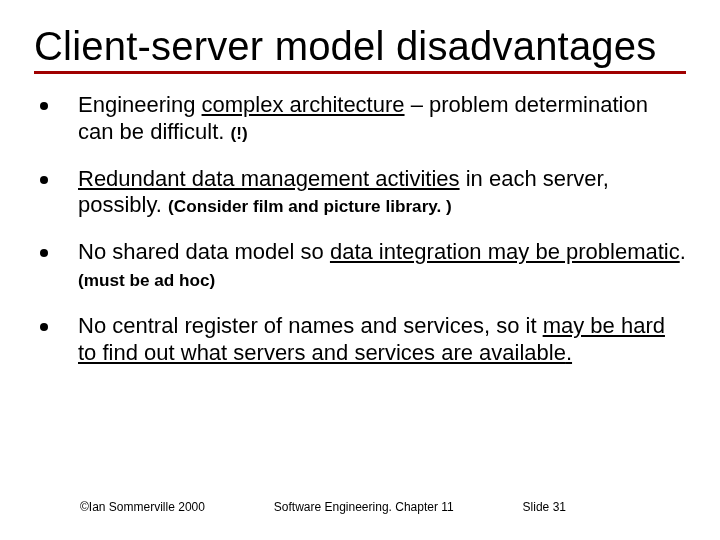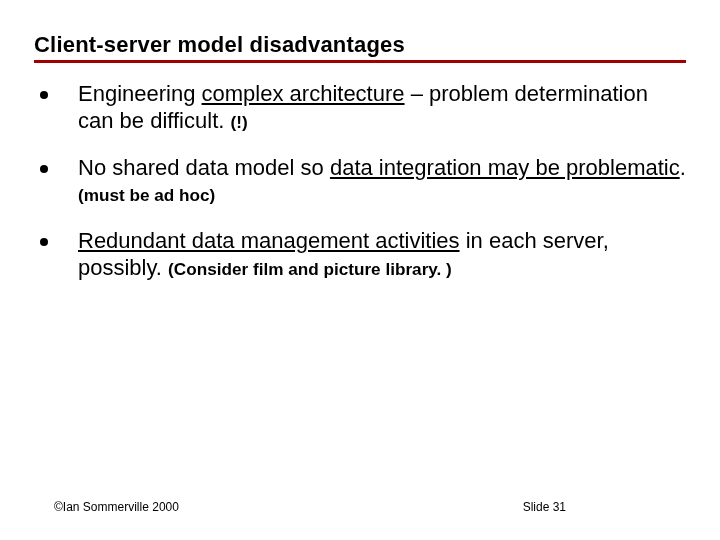--- a/index.html
+++ b/index.html
@@ -12,23 +12,23 @@
     color: #000;
   }
   .slide {
     box-sizing: border-box;
     width: 720px;
     height: 540px;
     padding: 20px 34px 10px 34px;
     position: relative;
   }
   .title {
-    font-size: 22px;
-    font-weight: bold;
-    margin: 12px 0 2px 0;
+    font-size: 40px;
+    font-weight: normal;
+    margin: 4px 0 2px 0;
     letter-spacing: 0.2px;
   }
   .rule {
     border: none;
     border-top: 3px solid #a00000;
     margin: 0 0 18px 0;
   }
   ul.bullets {
     list-style: none;
     padding: 0;
@@ -56,49 +56,53 @@
     font-weight: bold;
     font-size: 0.78em;
     text-decoration: none;
   }
   .footer {
     position: absolute;
     left: 0;
     bottom: 26px;
     width: 620px;
     box-sizing: border-box;
-    padding: 0 54px 0 54px;
+    padding: 0 54px 0 80px;
     display: flex;
     justify-content: space-between;
     font-size: 12px;
   }
 </style>
 </head>
 <body>
 
 <div class="slide">
 
   <h1 class="title">Client-server model disadvantages</h1>
   <hr class="rule">
 
   <ul class="bullets">
 
     <li>
       <span>Engineering </span><span class="u">complex architecture</span><span> – problem determination can be difficult. </span><span class="ann">(!)</span><span></span><span class="u"></span><span></span>
     </li>
 
     <li>
+      <span></span><span class="u">Redundant data management activities</span><span> in each server, possibly. </span><span class="ann">(Consider film and picture library. )</span><span></span><span class="u"></span><span></span>
+    </li>
+
+    <li>
       <span>No shared data model so </span><span class="u">data integration may be problematic</span><span>. </span><span class="ann">(must  be ad hoc)</span><span></span><span class="u"></span><span></span>
     </li>
 
     <li>
-      <span></span><span class="u">Redundant data management activities</span><span> in each server, possibly. </span><span class="ann">(Consider film and picture library. )</span><span></span><span class="u"></span><span></span>
+      <span>No central register of names and services, so it </span><span class="u">may be hard to find out what servers and services are available</span><span></span><span class="ann"></span><span></span><span class="u">.</span><span></span>
     </li>
-
 
   </ul>
 
   <div class="footer">
     <span>©Ian Sommerville 2000</span>
+    <span>Software Engineering. Chapter 11</span>
     <span>Slide 31</span>
   </div>
 
 </div>
 
 </body></html>

